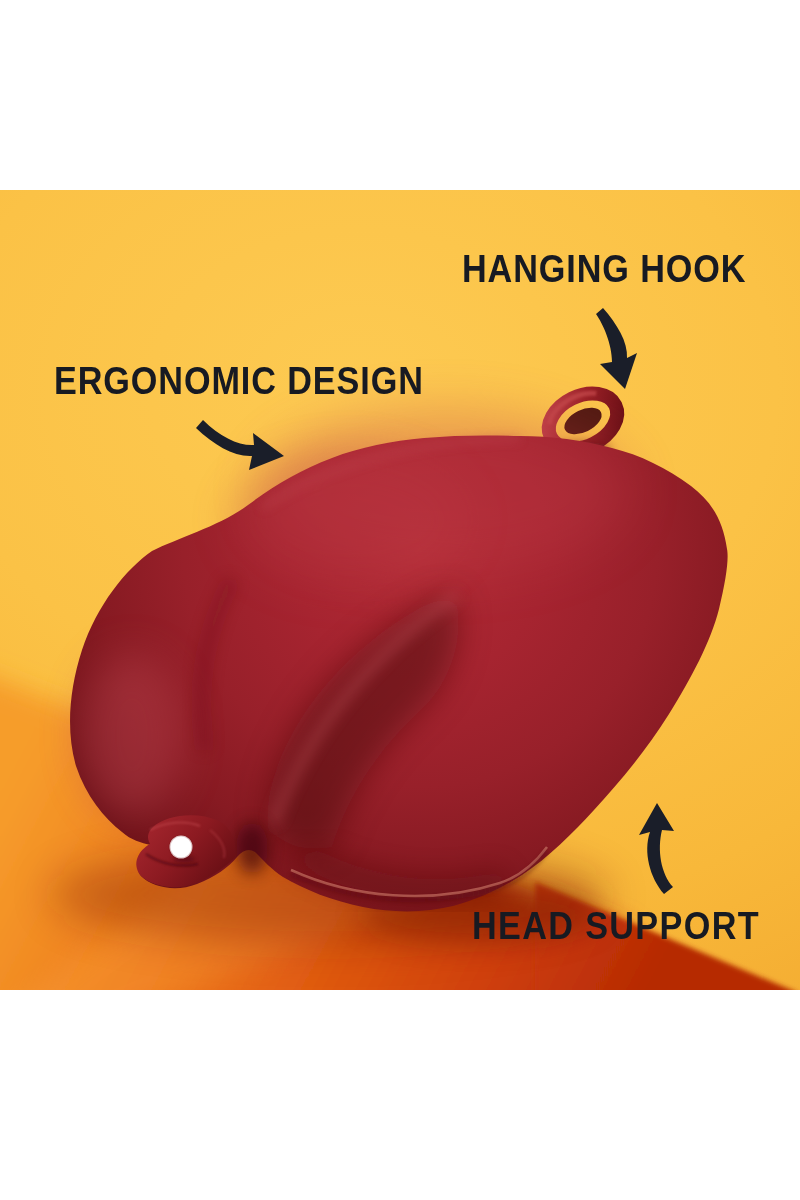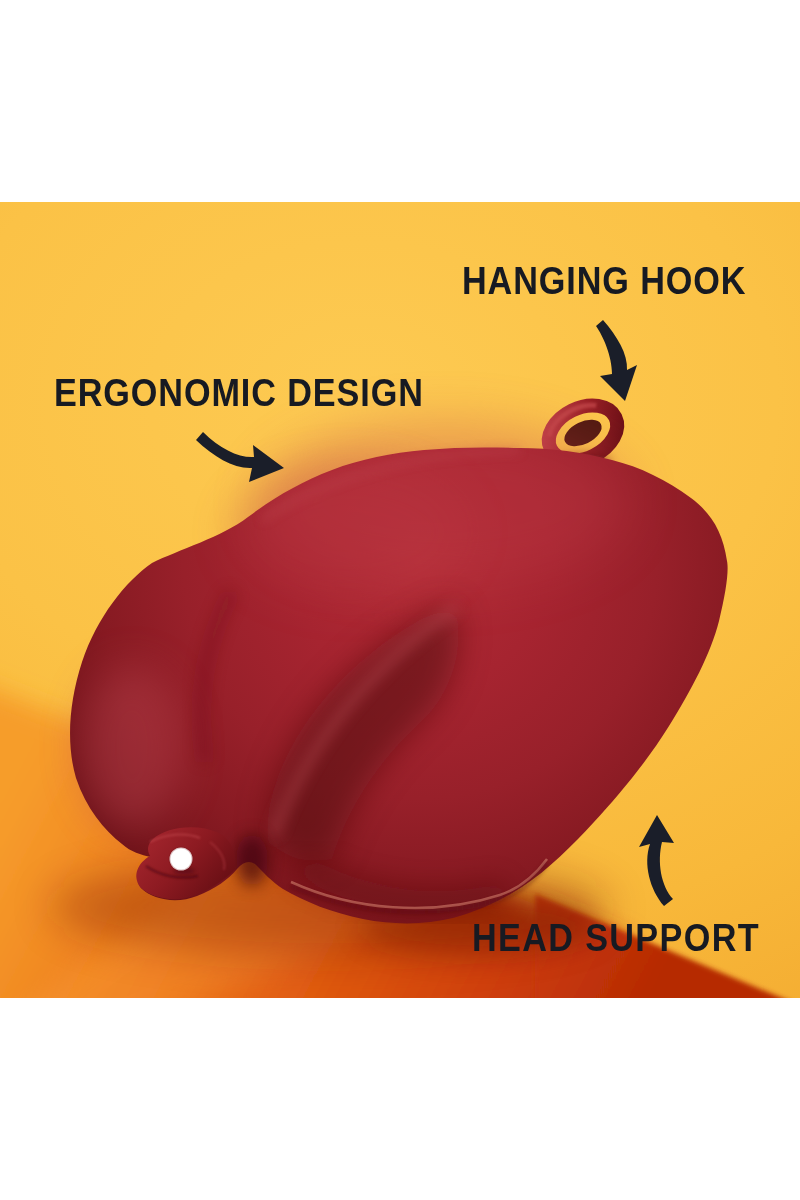--- a/index.html
+++ b/index.html
@@ -3,21 +3,21 @@
 <meta charset="utf-8">
 <style>
   html,body{margin:0;padding:0;}
   body{
     width:800px;height:1200px;background:#ffffff;position:relative;overflow:hidden;
     font-family:"Liberation Sans","DejaVu Sans",sans-serif;
   }
   .bar{position:absolute;left:0;width:800px;background:#ffffff;}
   .bar.top{top:0;height:198px;}
   .bar.bottom{top:998px;height:202px;}
-  .canvas{position:absolute;left:0;top:202px;width:800px;height:800px;overflow:hidden;}
+  .canvas{position:absolute;left:0;top:190px;width:800px;height:800px;overflow:hidden;}
   .bg{
     position:absolute;inset:0;
     background:radial-gradient(130% 100% at 45% 25%, #fdca52 0%, #fbc246 40%, #f8b83a 68%, #f2a72e 100%);
   }
   svg.layer{position:absolute;left:0;top:0;width:800px;height:800px;display:block;}
   .label{
     position:absolute;font-weight:700;font-size:38px;line-height:1;letter-spacing:1px;
     color:#171a22;white-space:nowrap;transform:scaleX(.9);transform-origin:0 0;
   }
   #lbl-hanging{left:462px;top:60px;}

